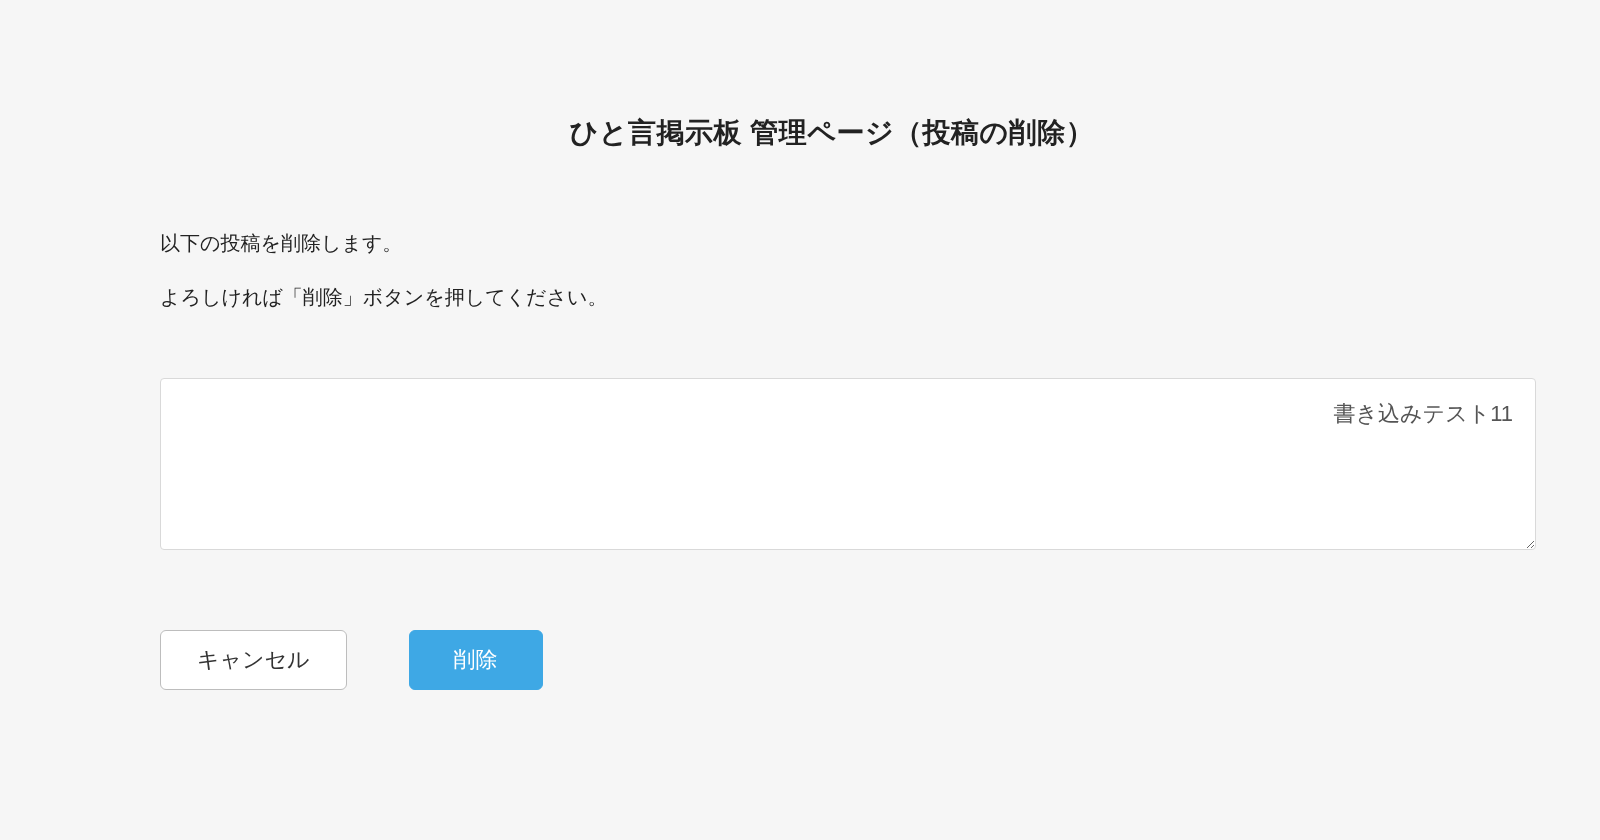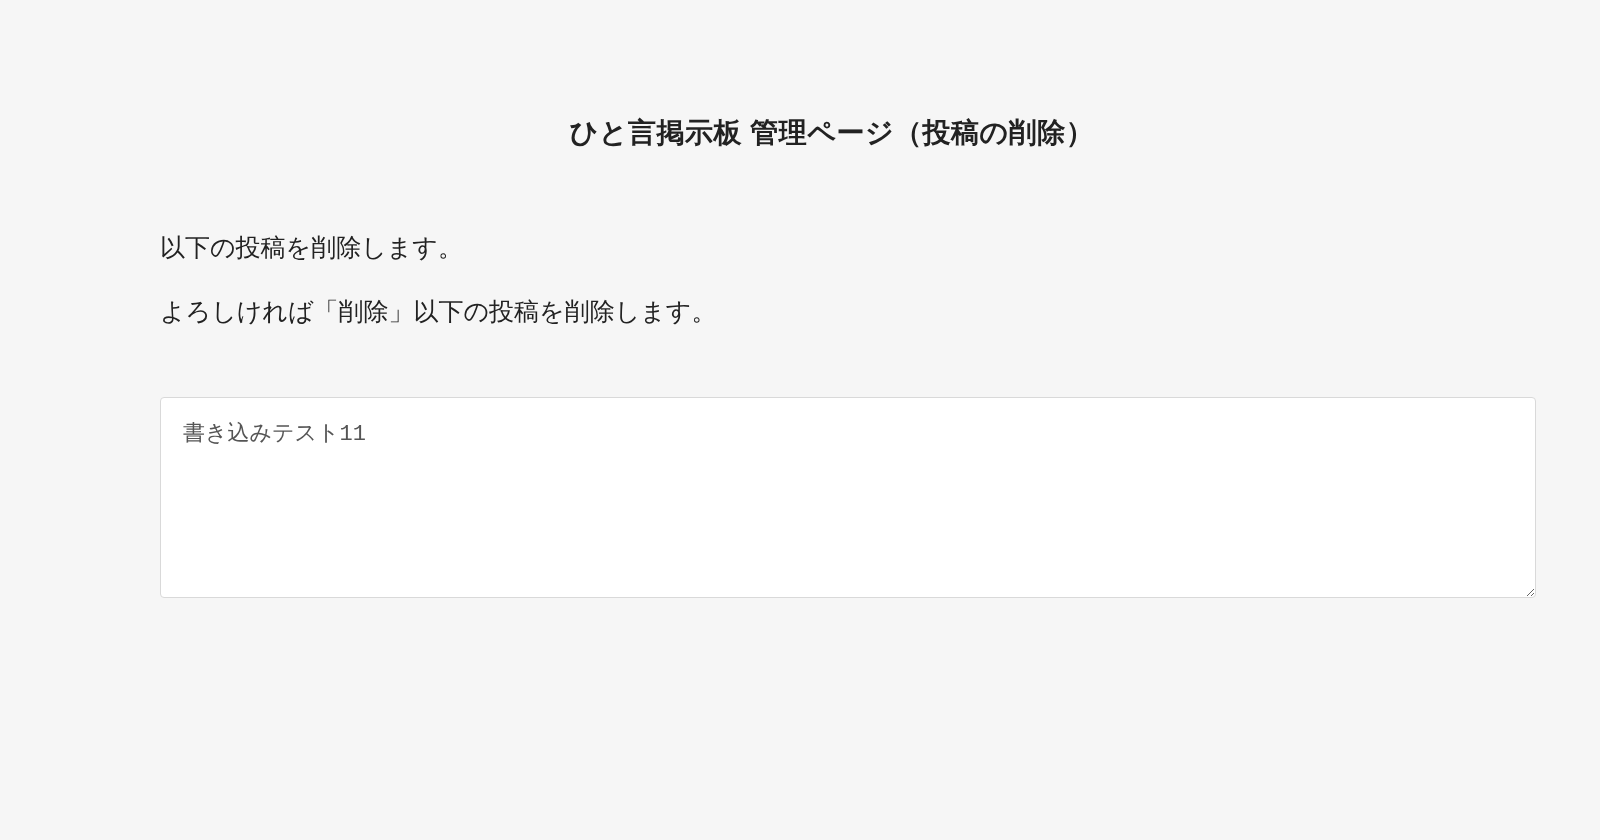--- a/index.html
+++ b/index.html
@@ -15,21 +15,21 @@
     }
     .page-title {
       text-align: center;
       font-size: 28px;
       font-weight: 700;
       color: #222;
       margin-bottom: 72px;
       letter-spacing: 0.5px;
     }
     .description {
-      font-size: 25px;
+      font-size: 20px;
       color: #222;
       line-height: 1.9;
       margin-bottom: 46px;
     }
     .field-group { margin-bottom: 36px; }
     .field-label {
       font-size: 22px;
       color: #222;
       display: block;
       margin-bottom: 16px;
@@ -40,30 +40,31 @@
       border: 1px solid #d9d9d9;
       border-radius: 4px;
       padding: 18px 22px;
       font-size: 22px;
       color: #555;
       font-family: inherit;
       outline: none;
     }
     .textarea-input {
       width: 100%;
-      height: 201px;
+      height: 172px;
       background: #fff;
       border: 1px solid #d9d9d9;
       border-radius: 4px;
       padding: 20px 22px;
       font-size: 22px;
       color: #555;
-      font-family: Liberation Mono, monospace;
+      font-family: Liberation Sans, sans-serif;
       resize: both;
       outline: none;
+      text-align: right;
     }
     .button-row {
       margin-top: 44px;
       display: flex;
       gap: 30px;
     }
     .btn {
       font-size: 22px;
       padding: 14px 36px;
       border-radius: 6px;
@@ -84,21 +85,25 @@
     }
   </style>
 </head>
 <body>
 
 <div class="container">
   <h1 class="page-title">ひと言掲示板 管理ページ（投稿の削除）</h1>
 
   <div class="description">
     <div>以下の投稿を削除します。</div>
-    <div>よろしければ「削除」以下の投稿を削除します。</div>
+    <div>よろしければ「削除」ボタンを押してください。</div>
   </div>
 
 
   <div class="field-group">
     <textarea class="textarea-input" readonly="" style="">書き込みテスト11</textarea>
   </div>
 
+  <div class="button-row">
+    <button class="btn btn-cancel">キャンセル</button>
+    <button class="btn btn-delete">削除</button>
+  </div>
 </div>
 
 </body></html>

